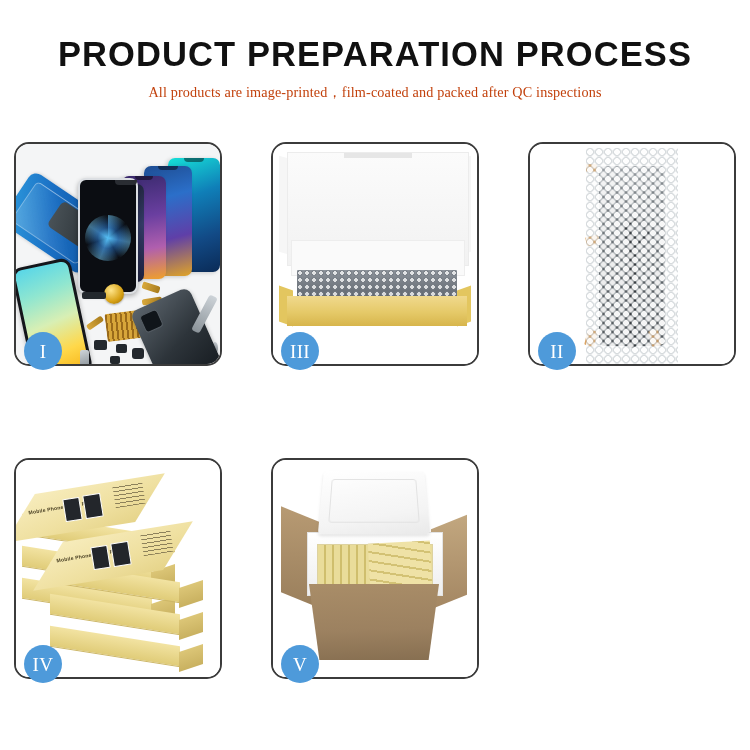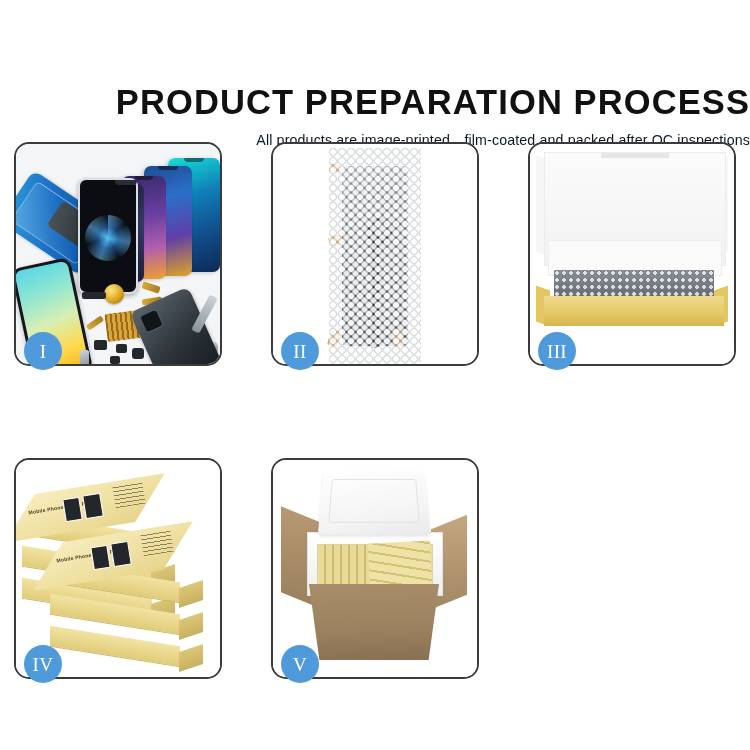--- a/index.html
+++ b/index.html
@@ -16,40 +16,39 @@
     font-family: "Liberation Sans", sans-serif;
     color: #111;
   }
 
   
   #header {
     position: absolute;
     left: 0;
     top: 36px;
     width: 750px;
-    text-align: right;
-    margin-top: 48px;
+    text-align: center;
   }
   #page-title {
     font-size: 34.5px;
     font-weight: 700;
     letter-spacing: 1.1px;
     color: #111111;
     line-height: 1.05;
     white-space: nowrap;
     font-family: "Liberation Sans", sans-serif;
   }
   #page-subtitle {
     margin-top: 11px;
     font-size: 14.2px;
     font-weight: 400;
-    color: #0f172a;
+    color: #c2410c;
     letter-spacing: 0.15px;
     white-space: nowrap;
-    font-family: Liberation Sans, sans-serif;
+    font-family: Liberation Serif, serif;
   }
 
   
   #steps-grid {
     position: absolute;
     left: 14px;
     top: 142px;
     width: 722px;
     height: 537px;
     display: grid;
@@ -430,47 +429,47 @@
       <div class="pp metal-bit" style="left:132px;top:196px;width:8px;height:12px;"></div>
       <div class="pp metal-bit" style="left:196px;top:198px;width:6px;height:12px;border-radius:50%;"></div>
 
       <div class="pp back-cover"></div>
       <div class="pp tool"></div>
     </div>
     <div class="step-badge">I</div>
   </div>
 
   <div class="step-panel">
-    <div class="panel-stage stage-bubble">
-      <div class="bubble-bag"></div>
-      <div class="wrapped-screen"></div>
-      <div class="cable"></div>
-      <div class="tape" style="left:56px;top:20px;width:11px;height:8px;"></div>
-      <div class="tape" style="left:56px;top:92px;width:13px;height:9px;transform:rotate(-12deg);"></div>
-      <div class="tape" style="left:56px;top:186px;width:10px;height:16px;transform:rotate(14deg);"></div>
-      <div class="tape" style="left:120px;top:186px;width:10px;height:16px;transform:rotate(-14deg);"></div>
-    </div>
-    <div class="step-badge">II</div>
-  </div>
-
-  <div class="step-panel">
     <div class="panel-stage stage-openbox">
       <div class="ob-lid-l"></div>
       <div class="ob-lid-r"></div>
       <div class="ob-lid"></div>
       <div class="ob-inner"></div>
       <div class="ob-contents"></div>
       <div class="ob-side-l"></div>
       <div class="ob-side-r"></div>
       <div class="ob-front"></div>
     </div>
     <div class="step-badge">III</div>
   </div>
 
   <div class="step-panel">
+    <div class="panel-stage stage-bubble">
+      <div class="bubble-bag"></div>
+      <div class="wrapped-screen"></div>
+      <div class="cable"></div>
+      <div class="tape" style="left:56px;top:20px;width:11px;height:8px;"></div>
+      <div class="tape" style="left:56px;top:92px;width:13px;height:9px;transform:rotate(-12deg);"></div>
+      <div class="tape" style="left:56px;top:186px;width:10px;height:16px;transform:rotate(14deg);"></div>
+      <div class="tape" style="left:120px;top:186px;width:10px;height:16px;transform:rotate(-14deg);"></div>
+    </div>
+    <div class="step-badge">II</div>
+  </div>
+
+  <div class="step-panel">
     <div class="panel-stage stage-stack">
 
       <div class="slab" style="left:6px;top:64px;">
           <span class="slab-side"></span>
         </div>
       <div class="slab" style="left:6px;top:96px;">
           <span class="slab-side"></span>
         </div>
       <div class="slab" style="left:6px;top:128px;">
           <span class="slab-side"></span>

